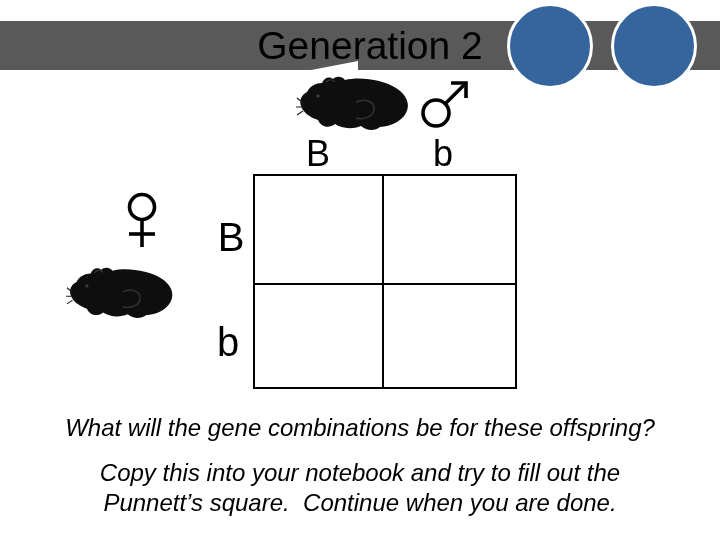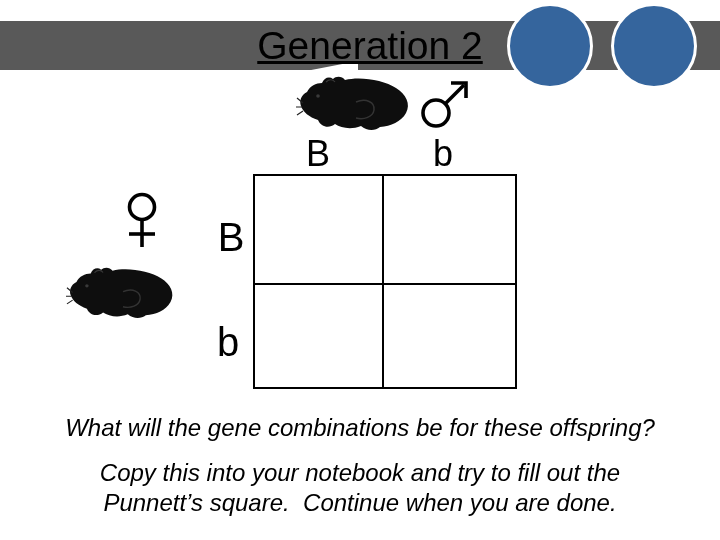--- a/index.html
+++ b/index.html
@@ -10,21 +10,21 @@
   .banner {
     position:absolute; left:0; top:21px; width:720px; height:49px;
     background:#595959; z-index:1;
   }
   .banner-notch {
     position:absolute; left:305px; top:59px; z-index:2;
   }
   .slide-title {
     position:absolute; left:370px; top:21px; height:49px; line-height:49px;
     transform:translateX(-50%); font-size:39px; color:#000;
-    white-space:nowrap; z-index:3;text-decoration:underline;
+    white-space:nowrap; z-index:3;
   }
   .decor-circle {
     position:absolute; top:3px; width:86px; height:86px; box-sizing:border-box;
     border-radius:50%; background:#35659d; border:3px solid #ffffff; z-index:4;
   }
   .circle-1 { left:507px; }
   .circle-2 { left:611px; }
 
   .pig { position:absolute; z-index:2; }
   .pig-male   { left:296px; top:74px;  width:120px; height:58px; }

